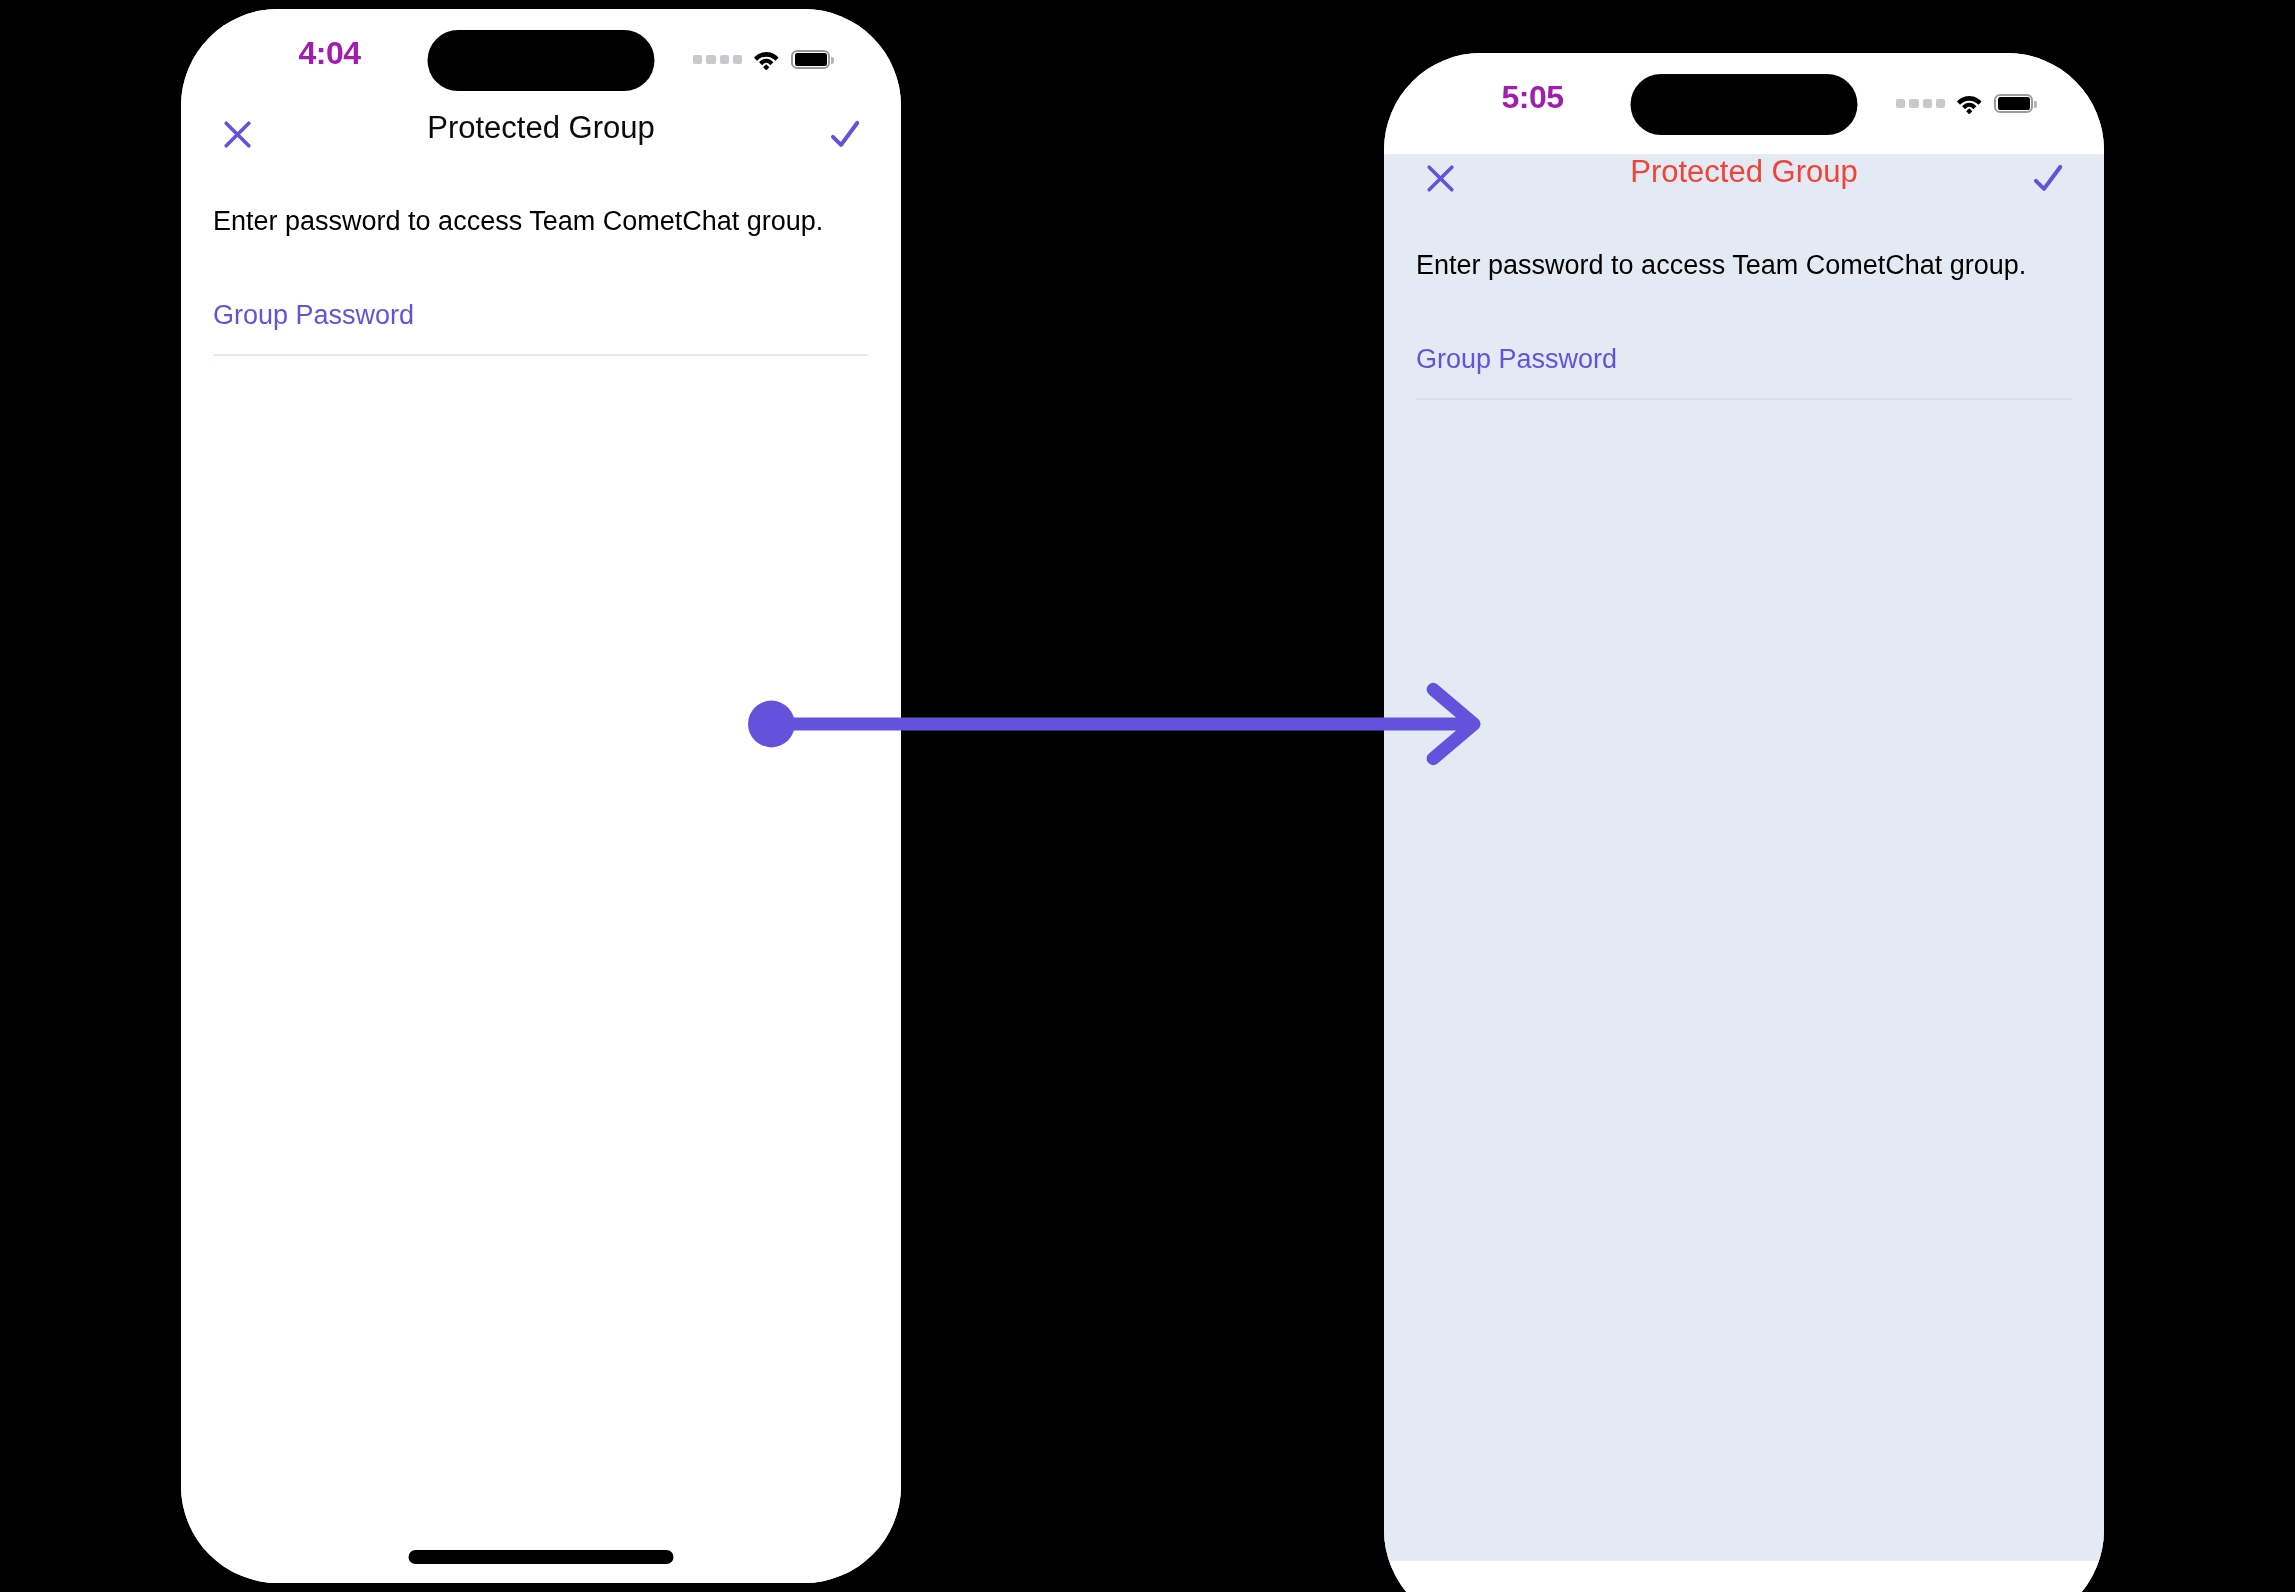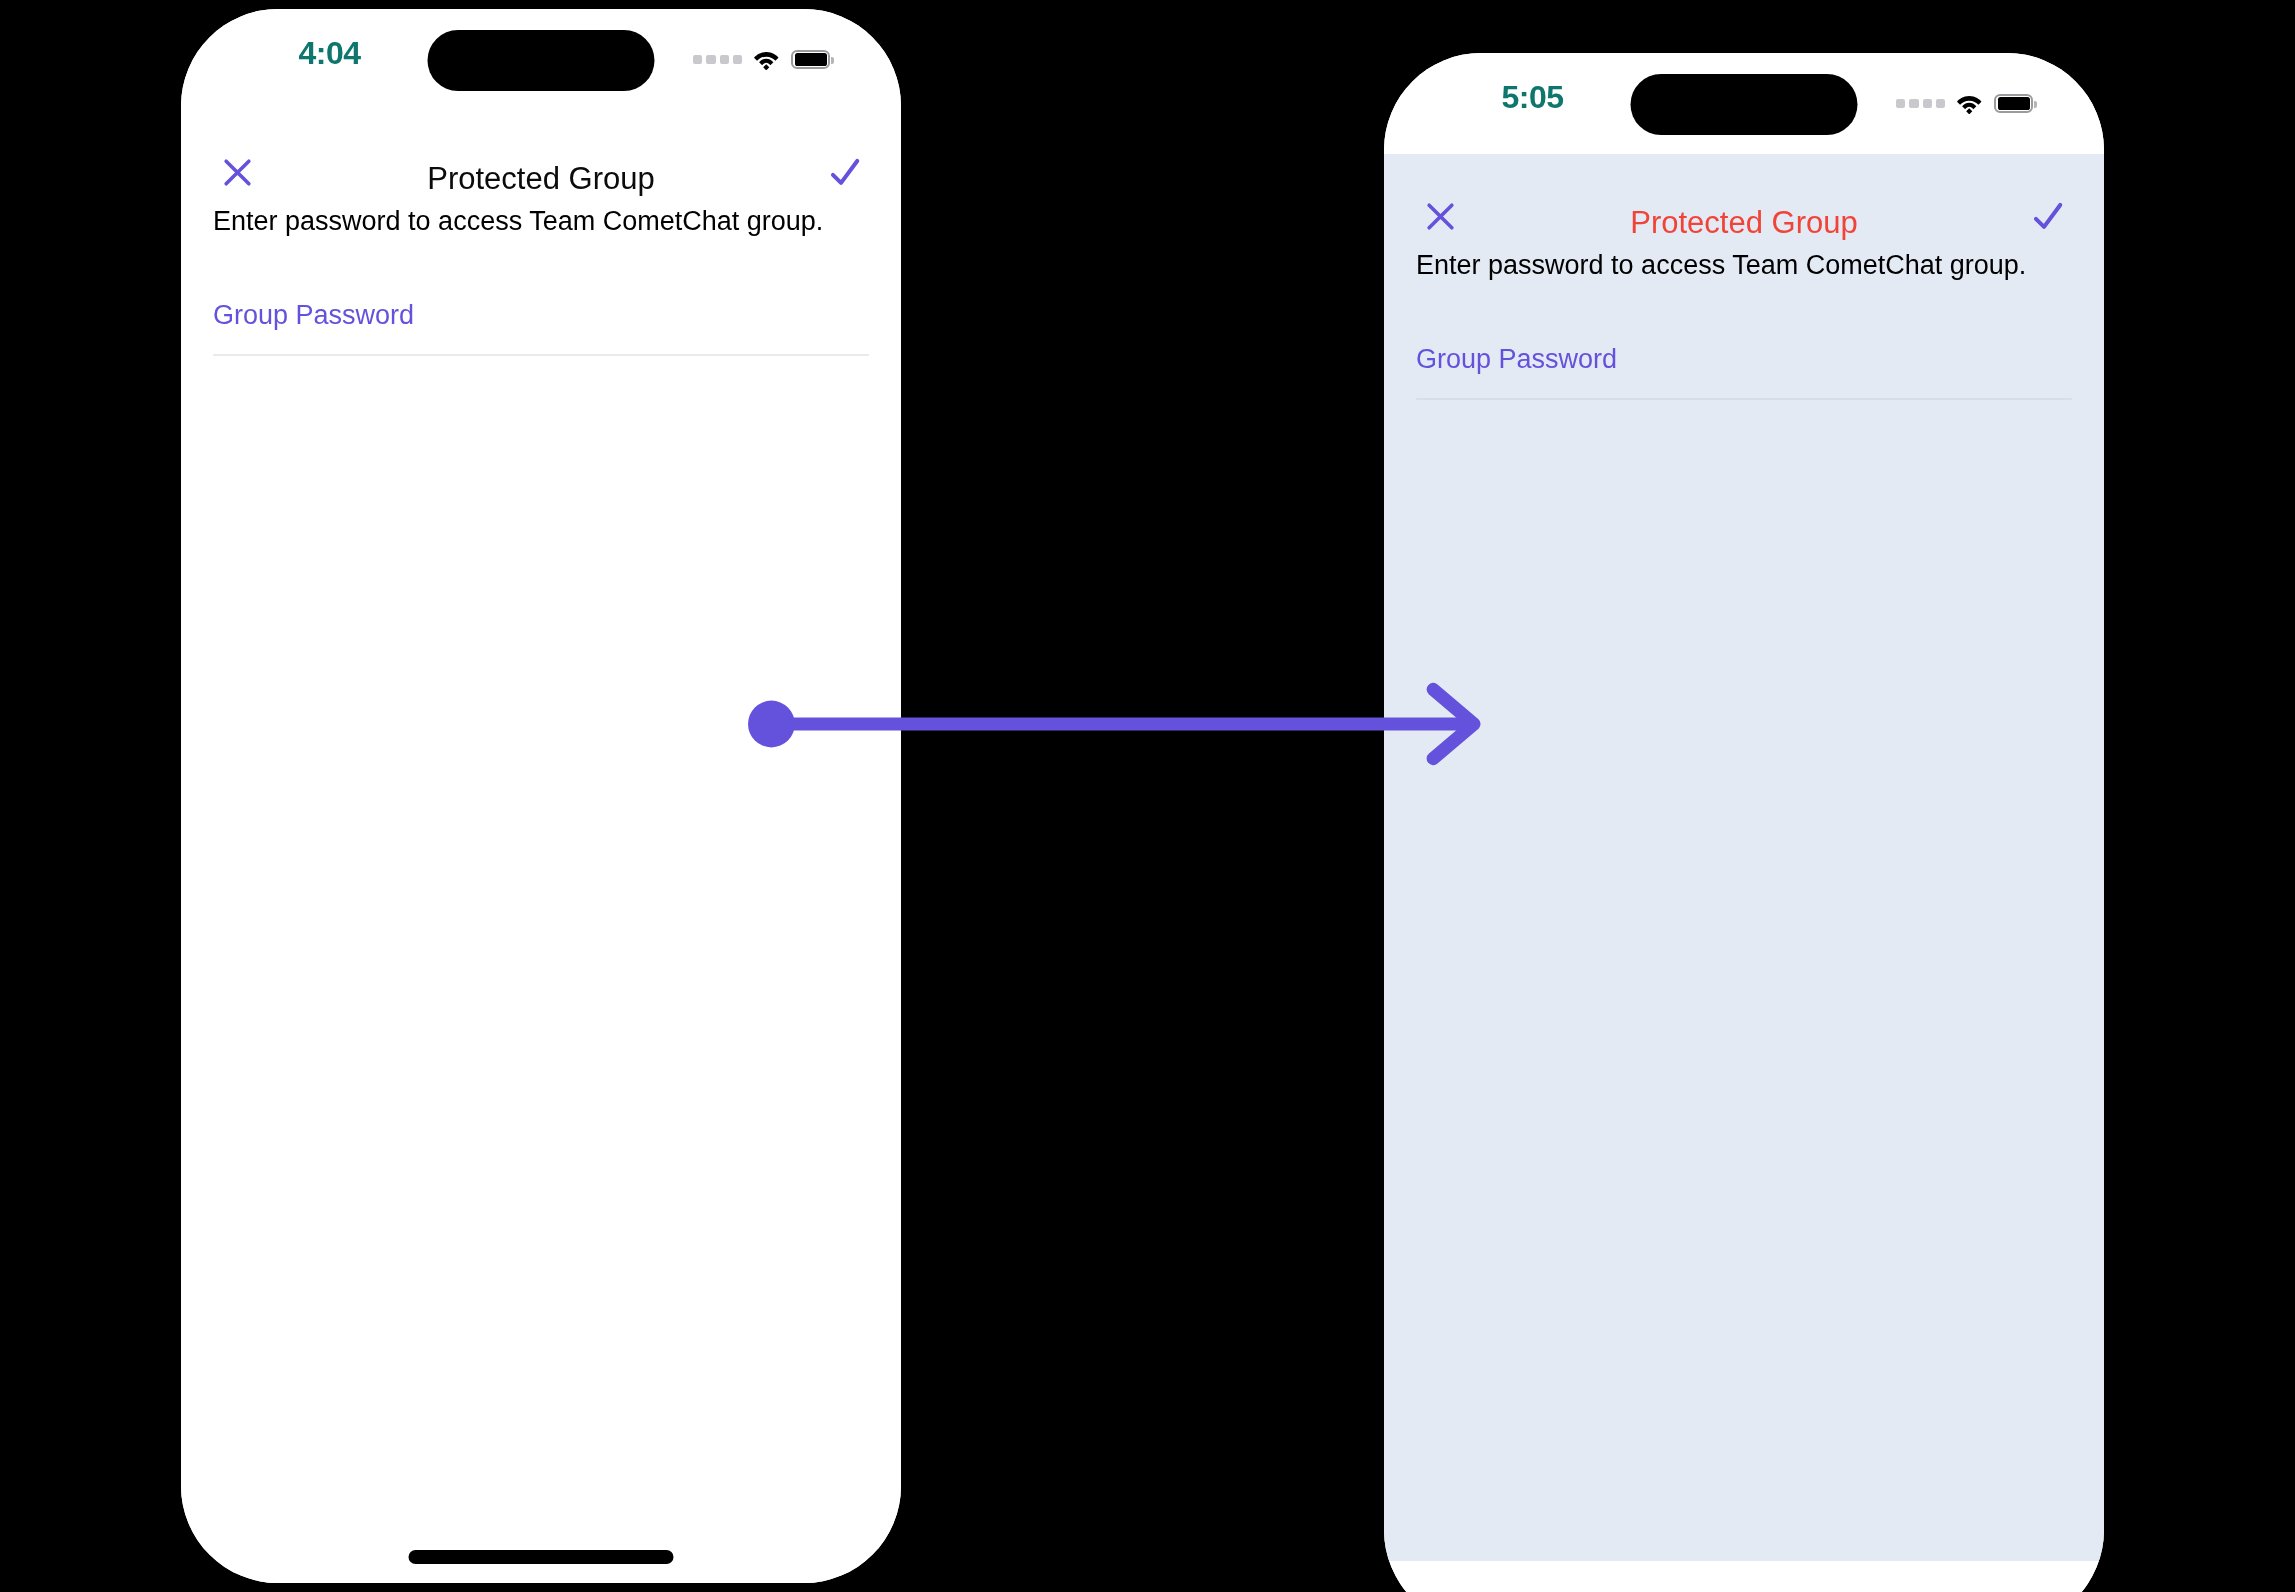--- a/index.html
+++ b/index.html
@@ -34,21 +34,21 @@
     flex: 0 0 101px;
     background: #ffffff;
   }
   .sb-time {
     position: absolute;
     left: 77px; top: 25.5px;
     width: 143px;
     text-align: center;
     font-size: 32px;
     font-weight: bold;
-    color: #0f766e;
+    color: #a21caf;
     letter-spacing: -0.5px;
   }
   .island {
     position:absolute;
     left: 50%; transform: translateX(-50%);
     top: 20.4px;
     width: 227px; height: 61px;
     background:#000;
     border-radius: 32px;
   }
@@ -75,21 +75,21 @@
 
   
   .content { flex: 1 1 auto; position: relative; background:#ffffff; }
   #phone-right .content { background: #e4eaf4; }
   #phone-right .statusbar { background:#ffffff; }
 
   
   .navbar {
     position: relative;
     height: 87px;
-    display:flex; align-items:flex-end;
+    display:flex; align-items:flex-start;
     padding: 0 32px;
   }
   .nav-close, .nav-confirm {
     width: 49px; height: 49px;
     display:flex; align-items:center; justify-content:center;
     cursor: pointer;
   }
   .nav-title {
     position:absolute;
     left:0; right:0;

